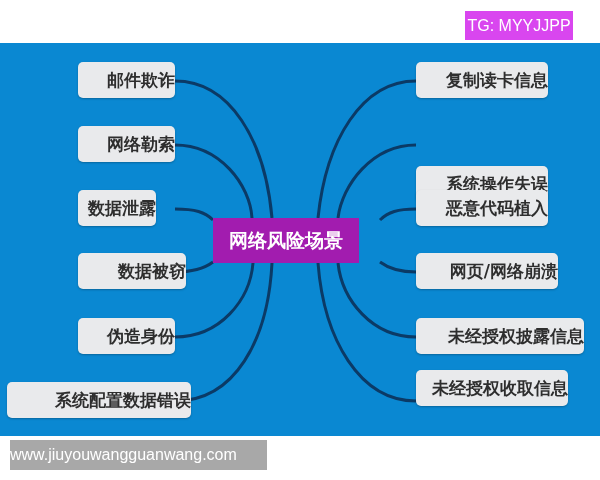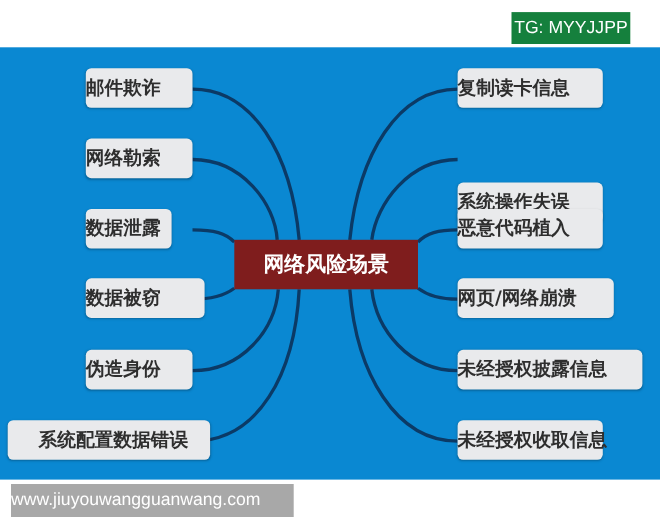--- a/index.html
+++ b/index.html
@@ -1,25 +1,25 @@
 <!DOCTYPE html>
 <html><head>
 <meta charset="utf-8">
 <style>
   html, body { margin:0; padding:0; }
   body { width:600px; height:480px; background:#ffffff; position:relative; overflow:hidden;
          font-family:"DejaVu Sans", "Liberation Sans", sans-serif; }
-  .badge-top { position:absolute; left:465px; top:11px; width:108px; height:29px; background:#15803d;
+  .badge-top { position:absolute; left:465px; top:11px; width:108px; height:29px; background:#d946ef;
                color:#ffffff; font-family:"Liberation Sans", sans-serif; font-size:16px; line-height:29px; text-align:center; }
   .panel { position:absolute; left:0; top:43px; width:600px; height:393px; background:#0a88d2; }
   svg.links { position:absolute; left:0; top:0; width:600px; height:480px; }
   .node { position:absolute; height:36px; background:#e9eaec; border-radius:5px; color:#2e2e2e;
-          font-size:17px; font-weight:bold; line-height:36px; text-align:left; box-shadow:0 1px 2px rgba(0,0,0,0.25);
+          font-size:17px; font-weight:bold; line-height:36px; text-align:right; box-shadow:0 1px 2px rgba(0,0,0,0.25);
           white-space:nowrap; }
-  .center { position:absolute; left:213px; top:218px; width:167px; height:45px; background:#7f1d1d;
+  .center { position:absolute; left:213px; top:218px; width:146px; height:45px; background:#a21caf;
             color:#ffffff; font-size:19px; font-weight:bold; line-height:45px; text-align:center; }
   .watermark { position:absolute; left:10px; top:440px; width:257px; height:30px; background:#a8a8a8; color:#ffffff;
                font-family:"Liberation Sans", sans-serif; font-size:16px; line-height:30px; }
 </style>
 </head>
 <body>
 
 <div class="badge-top">TG: MYYJJPP</div>
 
 <div class="panel"></div>
@@ -50,15 +50,15 @@
 <div class="node" style="left:78px;top:190px;width:78px;">数据泄露</div>
 <div class="node" style="left:78px;top:253px;width:108px;">数据被窃</div>
 <div class="node" style="left:78px;top:318px;width:97px;">伪造身份</div>
 <div class="node" style="left:7px;top:382px;width:156px;padding-left:28px;">系统配置数据错误</div>
 
 <div class="node" style="left:416px;top:62px;width:132px;">复制读卡信息</div>
 <div class="node" style="left:416px;top:126px;width:132px;margin-top:40px;">系统操作失误</div>
 <div class="node" style="left:416px;top:190px;width:132px;">恶意代码植入</div>
 <div class="node" style="left:416px;top:253px;width:142px;">网页/网络崩溃</div>
 <div class="node" style="left:416px;top:318px;width:168px;">未经授权披露信息</div>
-<div class="node" style="left:416px;top:382px;width:132px;">未经授权收取信息</div>
+<div class="node" style="left:416px;top:370px;width:152px;">未经授权收取信息</div>
 
 <div class="watermark">www.jiuyouwangguanwang.com</div>
 
 </body></html>

